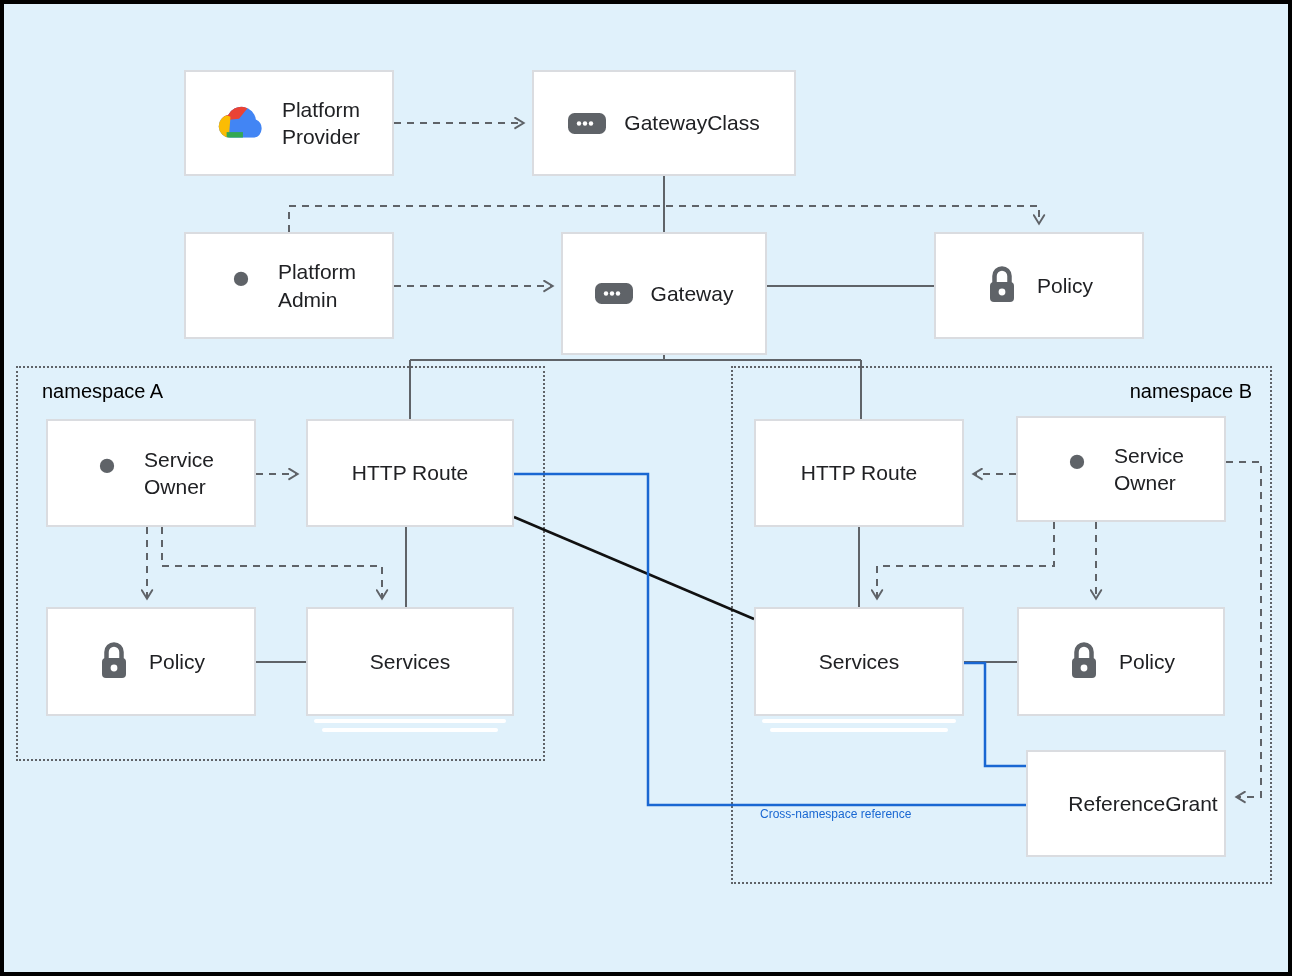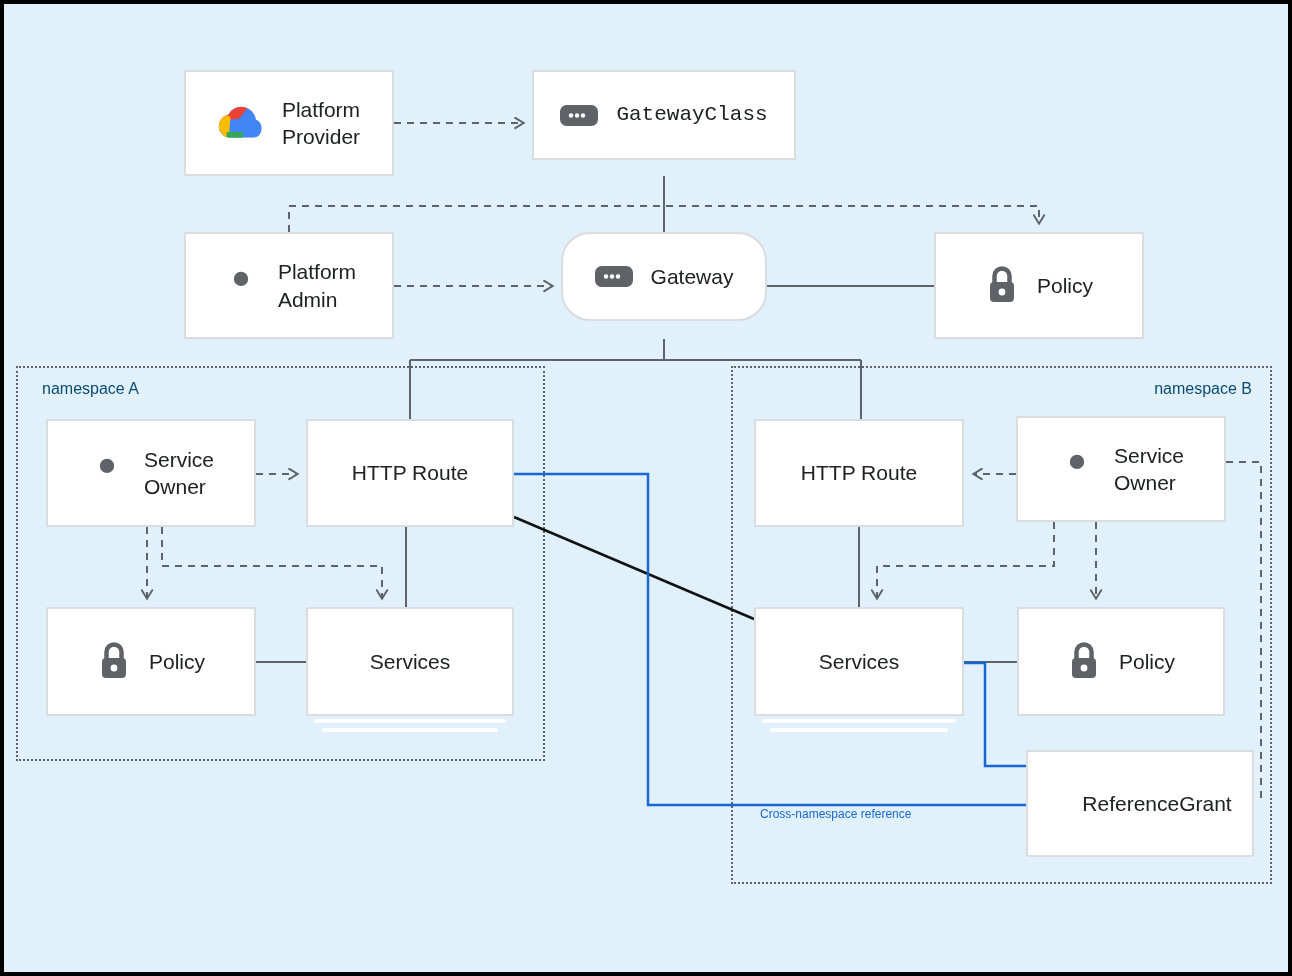--- a/index.html
+++ b/index.html
@@ -13,22 +13,22 @@
     font-family:"Liberation Sans", sans-serif;
     color:#202124;
   }
   .ns{
     position:absolute;
     border:2px dotted #5f6368;
     box-sizing:border-box;
   }
   .ns-label{
     position:absolute;
-    font-size:16px;
-    color:#0c4a6e;
+    font-size:20px;
+    color:#000000;
   }
   #wires{position:absolute;left:0;top:0;width:1284px;height:968px;}
   .node{
     position:absolute;
     box-sizing:border-box;
     background:#fff;
     border:2px solid #dadce0;
     display:flex;
     align-items:center;
     justify-content:center;
@@ -118,21 +118,21 @@
           <polygon points="0,8 13,13 11,39 0,39" fill="#fbbc04"></polygon>
           <rect x="9" y="29" width="17" height="10" fill="#34a853"></rect>
           <path d="M31 21.5a7 7 0 0 0-13.3-2A5.6 5.6 0 0 0 19 30.5h10.5a4.6 4.6 0 0 0 1.5-9z" fill="#ffffff"></path>
         </g>
       </svg>
     </span>
     <span class="lbl">Platform
 Provider</span>
   </div>
 
-  <div class="node" style="left:528px;top:66px;width:264px;height:90px;font-family:Liberation Mono, monospace;">
+  <div class="node" style="left:528px;top:66px;width:264px;height:106px;">
     <span class="icon">
       <svg width="38" height="21" viewBox="0 0 38 21">
         <rect width="38" height="21" rx="6.5" fill="#5f6368"></rect>
         <circle cx="11" cy="10.5" r="2.2" fill="#fff"></circle>
           <circle cx="17" cy="10.5" r="2.2" fill="#fff"></circle>
           <circle cx="23" cy="10.5" r="2.2" fill="#fff"></circle>
       </svg>
     </span>
     <span class="lbl">GatewayClass</span>
   </div>
@@ -141,21 +141,21 @@
     <span class="icon">
       <svg width="38" height="38" viewBox="0 0 40 40" fill="#5f6368">
         <circle cx="20" cy="12.5" r="7.5"></circle>
         <path d="M20 23.5c-7.5 0-13.5 3-13.5 9.5v1.5h27V33c0-6.5-6-9.5-13.5-9.5z"></path>
       </svg>
     </span>
     <span class="lbl">Platform
 Admin</span>
   </div>
 
-  <div class="node" style="left:557px;top:228px;width:206px;height:89px;border-radius:29px;">
+  <div class="node" style="left:557px;top:228px;width:206px;height:123px;">
     <span class="icon">
       <svg width="38" height="21" viewBox="0 0 38 21">
         <rect width="38" height="21" rx="6.5" fill="#5f6368"></rect>
         <circle cx="11" cy="10.5" r="2.2" fill="#fff"></circle>
           <circle cx="17" cy="10.5" r="2.2" fill="#fff"></circle>
           <circle cx="23" cy="10.5" r="2.2" fill="#fff"></circle>
       </svg>
     </span>
     <span class="lbl">Gateway</span>
   </div>
@@ -228,19 +228,19 @@
     <span class="icon">
       <svg width="34" height="40" viewBox="0 0 34 40">
         <path d="M9.5 17V10a7.5 7.5 0 0 1 15 0v7" stroke="#5f6368" stroke-width="4.5" fill="none"></path>
         <rect x="5" y="16" width="24" height="20" rx="4" fill="#5f6368"></rect>
         <circle cx="17" cy="26" r="3.4" fill="#fff"></circle>
       </svg>
     </span>
     <span class="lbl">Policy</span>
   </div>
 
-  <div class="node" style="left:1022px;top:746px;width:228px;height:107px;padding-left:34px;">
+  <div class="node" style="left:1022px;top:746px;width:200px;height:107px;padding-left:34px;">
     <span class="lbl">ReferenceGrant</span>
   </div>
 
   <div class="annotation-blue" style="left:756px;top:803px;">Cross-namespace reference</div>
 
 </div>
 
 </body></html>

